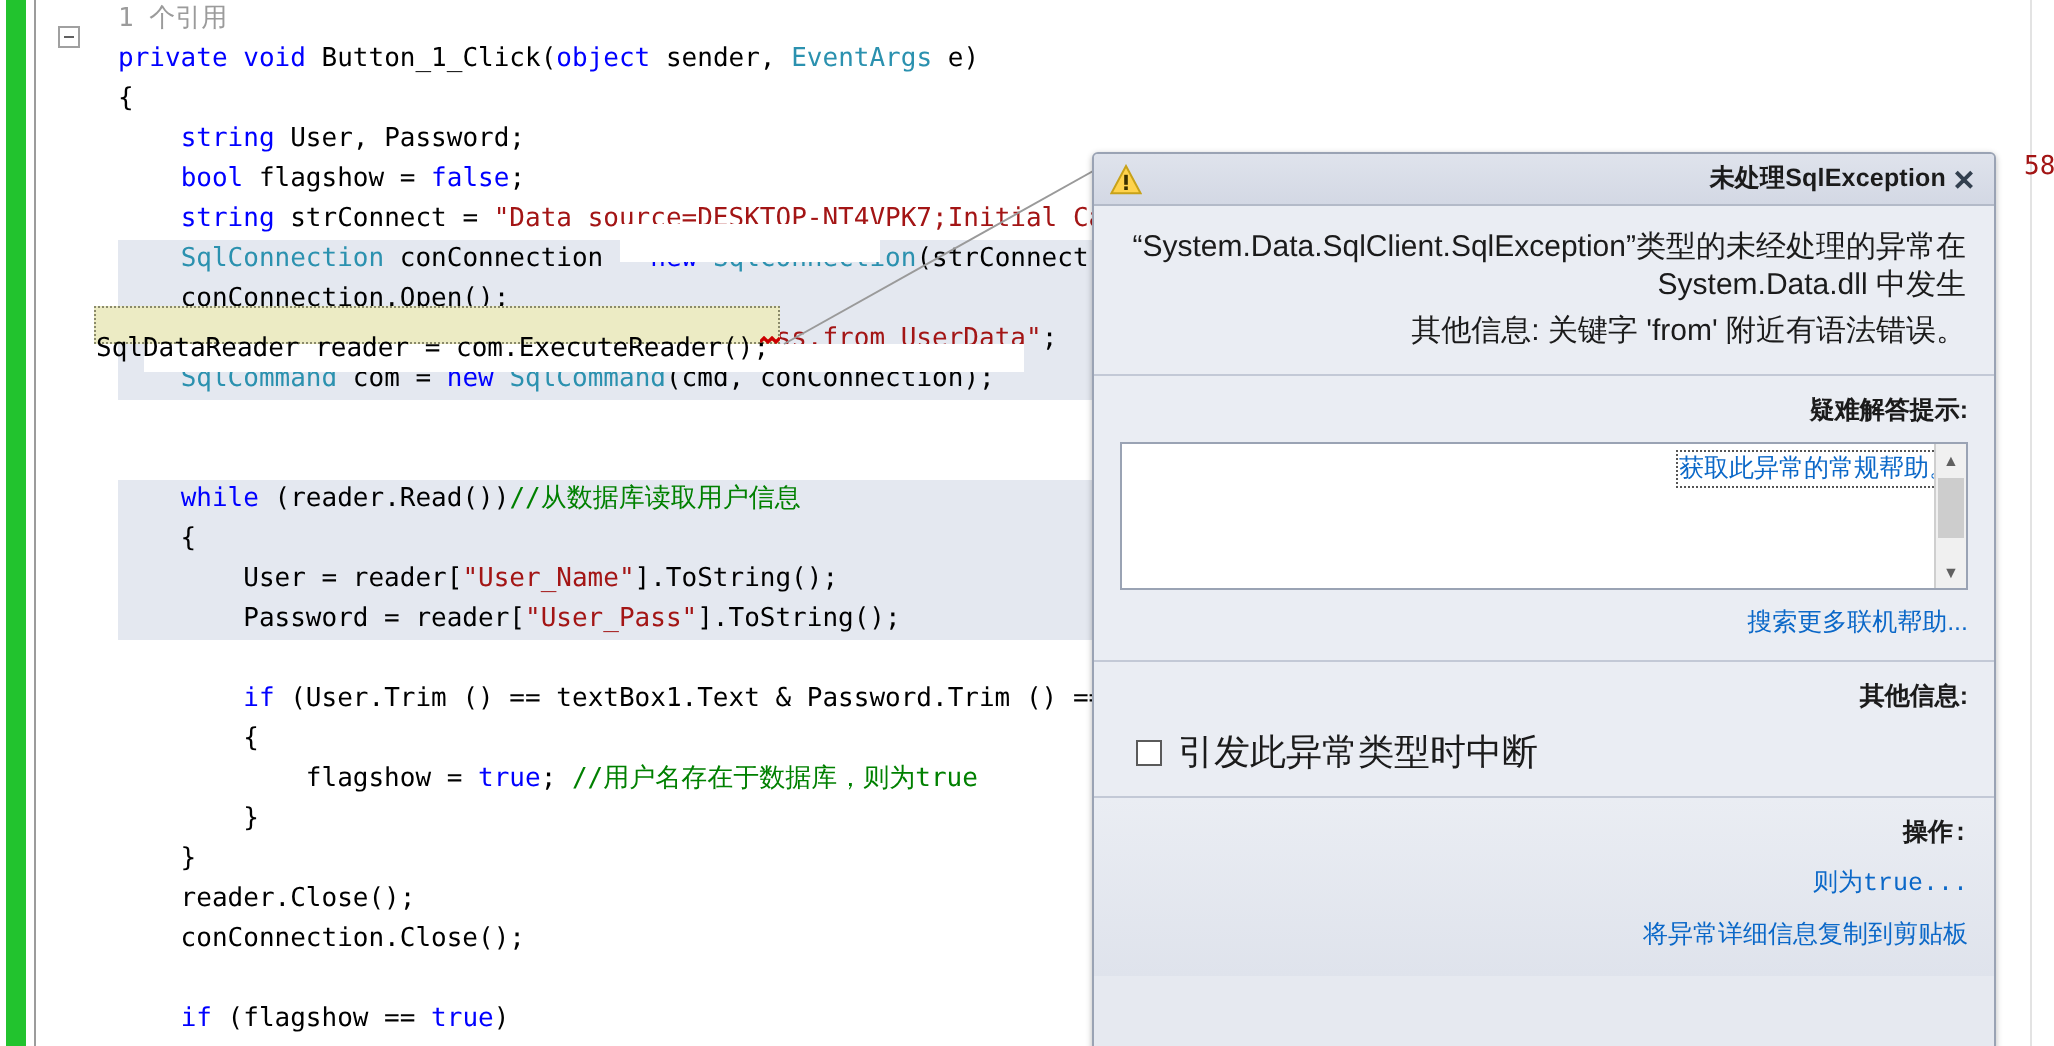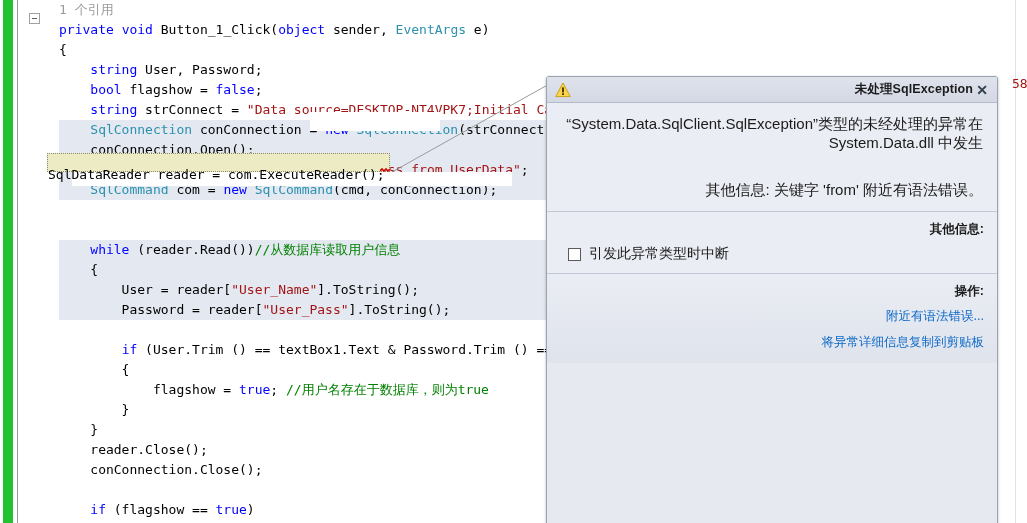--- a/index.html
+++ b/index.html
@@ -174,21 +174,21 @@
     font-size: 14px; color: #33404f; font-weight: bold;
     cursor: pointer; line-height: 1;
   }
 
   .dlg-msg {
     padding: 11px 14px 12px 14px;
     font-size: 15px; color: #1b1b1b; line-height: 19px;
     background: #eaedf3;
     border-bottom: 1px solid #c3c9d6;
   }
-  .dlg-msg .extra { margin-top: 28px; }
+  .dlg-msg .extra { margin-top: 4px; }
 
   .dlg-section {
     padding: 9px 13px 10px 13px;
     background: #eaedf3;
     border-bottom: 1px solid #c3c9d6;
   }
   .sec-head {
     font-size: 12.5px; font-weight: bold; color: #1b1b1b;
     margin-bottom: 7px;
   }
@@ -225,25 +225,26 @@
     margin-top: 8px;
     font-size: 12.5px; color: #0b68c8; cursor: pointer;
   }
 
   .cb-row { display: flex; align-items: center; padding-left: 8px; }
   .cb-box {
     width: 13px; height: 13px; background: #ffffff;
     border: 1px solid #5a5a5a; box-sizing: border-box;
     margin-right: 8px; cursor: pointer;
   }
-  .cb-label { font-size: 14px; color: #1b1b1b; }
+  .cb-label { font-size: 18px; color: #1b1b1b; }
 
   .dlg-actions {
     padding: 9px 13px 12px 13px;
     background: linear-gradient(#eaedf3, #dfe3ec);
+    font-family: Liberation Mono, monospace;
   }
   .action-link {
     display: block;
     font-size: 12.5px; color: #0b68c8;
     margin-top: 9px; cursor: pointer;
   }
   .action-link:first-of-type { margin-top: 8px; }
 </style>
 </head>
 <body>
@@ -291,31 +292,45 @@
       </svg>
       <span class="dlg-title-text">未处理SqlException</span>
       <span class="close-btn">✕</span>
     </div>
 
     <div class="dlg-msg">
       <div>“System.Data.SqlClient.SqlException”类型的未经处理的异常在 System.Data.dll 中发生</div>
       <div class="extra">其他信息: 关键字 'from' 附近有语法错误。</div>
     </div>
 
+    <div class="dlg-section">
+      <div class="sec-head">疑难解答提示:</div>
+      <div class="tips-box">
+        <div class="tips-inner">
+          <span class="tip-link">获取此异常的常规帮助。</span>
+        </div>
+        <div class="vscroll">
+          <div class="vs-arrow">▲</div>
+          <div class="vs-thumb"></div>
+          <div class="vs-arrow bottom">▼</div>
+        </div>
+      </div>
+      <div class="more-help">搜索更多联机帮助...</div>
+    </div>
 
     <div class="dlg-section">
       <div class="sec-head">其他信息:</div>
       <div class="cb-row">
         <span class="cb-box"></span>
         <span class="cb-label">引发此异常类型时中断</span>
       </div>
     </div>
 
     <div class="dlg-actions">
       <div class="sec-head">操作:</div>
-      <span class="action-link">附近有语法错误...</span>
+      <span class="action-link">则为true...</span>
       <span class="action-link">将异常详细信息复制到剪贴板</span>
 
     </div>
 
   </div>
 
 </div>
 
 </body></html>

